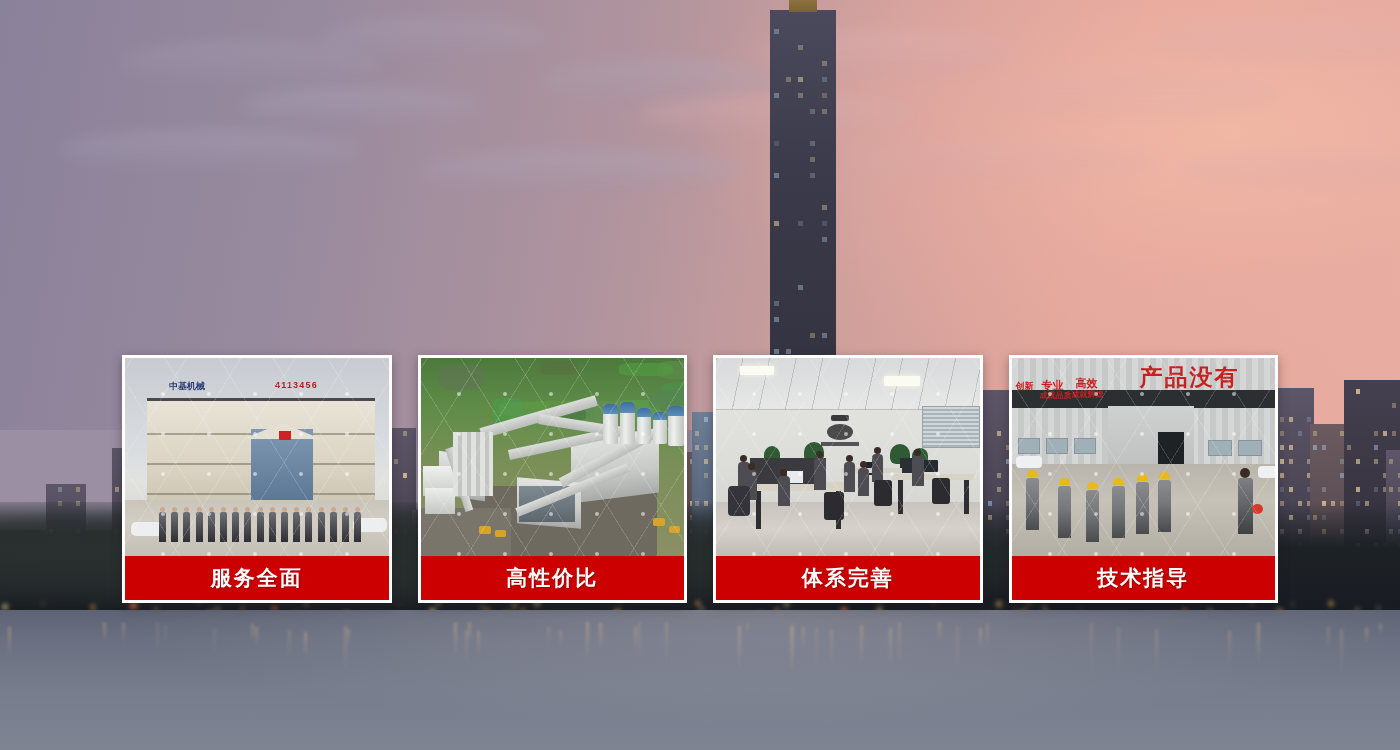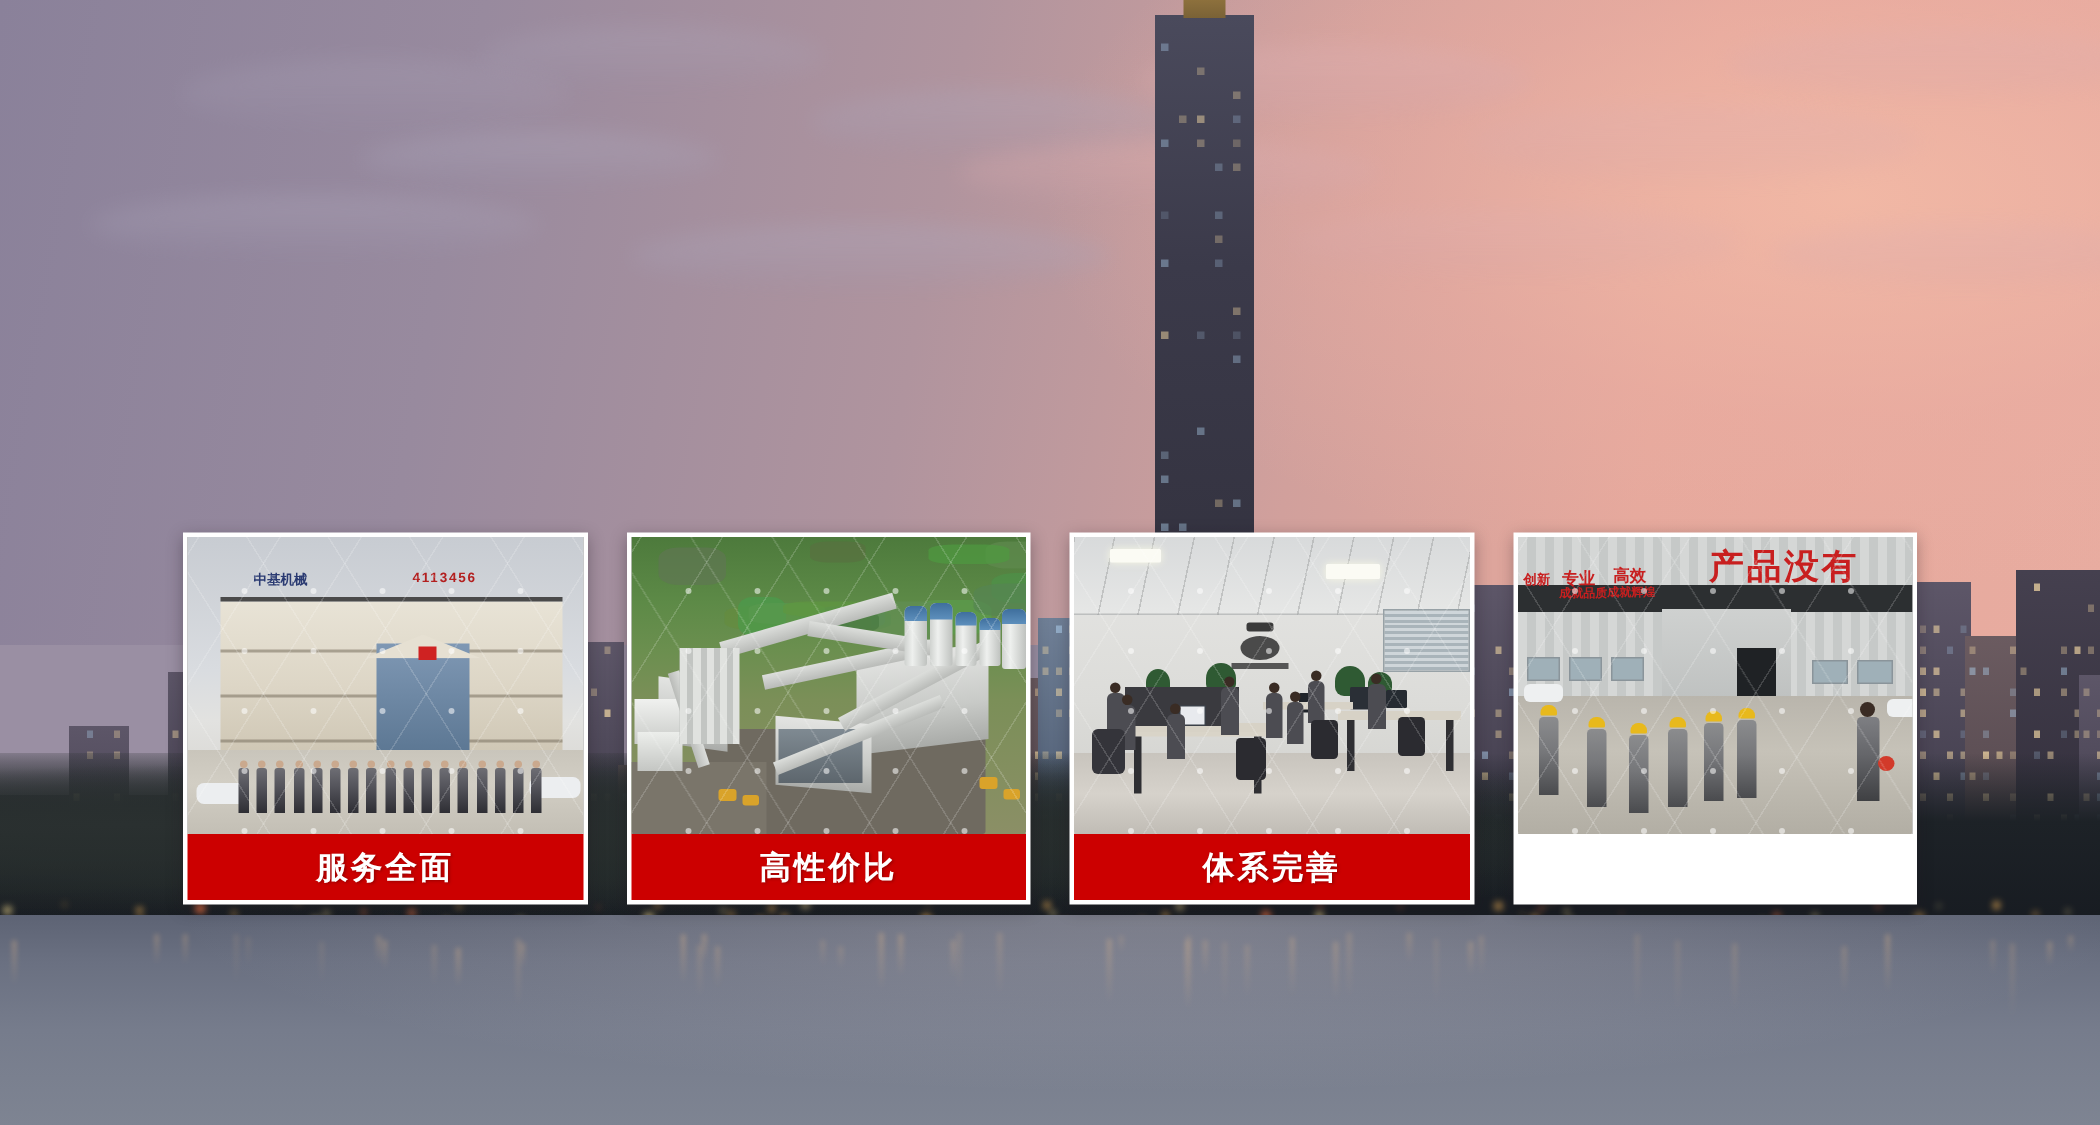--- a/index.html
+++ b/index.html
@@ -1945,16 +1945,19 @@
             <div class="wm-dot" style="left: 128px; top: 154px;"></div>
             <div class="wm-dot" style="left: 174px; top: 154px;"></div>
             <div class="wm-dot" style="left: 220px; top: 154px;"></div>
             <div class="wm-dot" style="left: 36px; top: 194px;"></div>
             <div class="wm-dot" style="left: 82px; top: 194px;"></div>
             <div class="wm-dot" style="left: 128px; top: 194px;"></div>
             <div class="wm-dot" style="left: 174px; top: 194px;"></div>
             <div class="wm-dot" style="left: 220px; top: 194px;"></div>
           </div>
       </div>
+      <div class="card-cap">
+        <span>技术指导</span>
+      </div>
     </div>
 
   </div>
 </div>
 
 </body></html>

